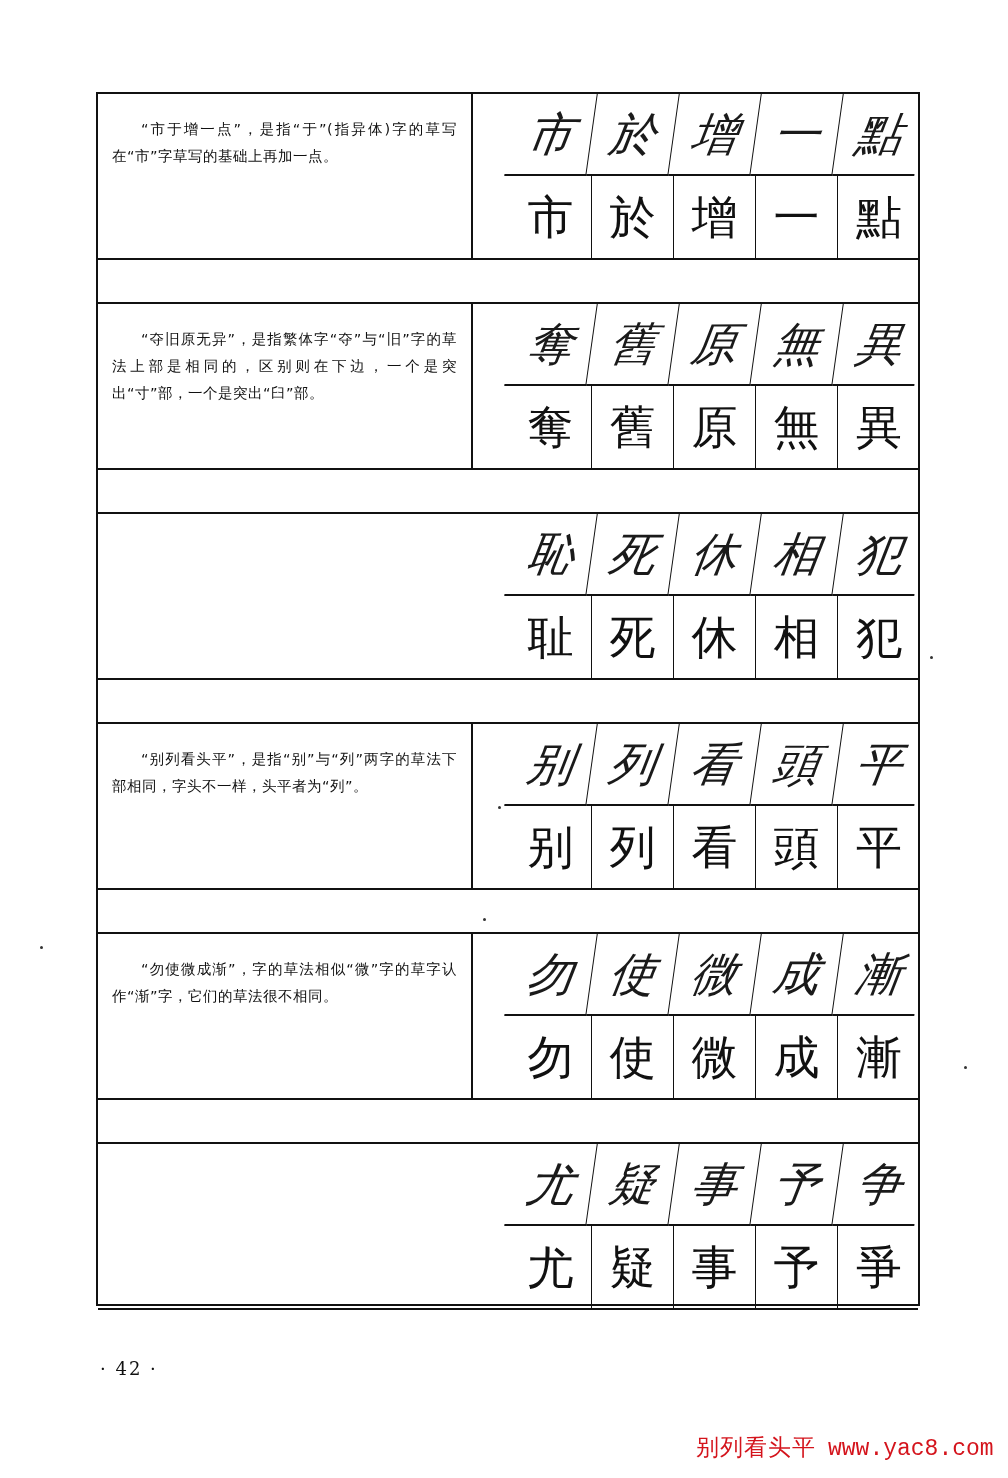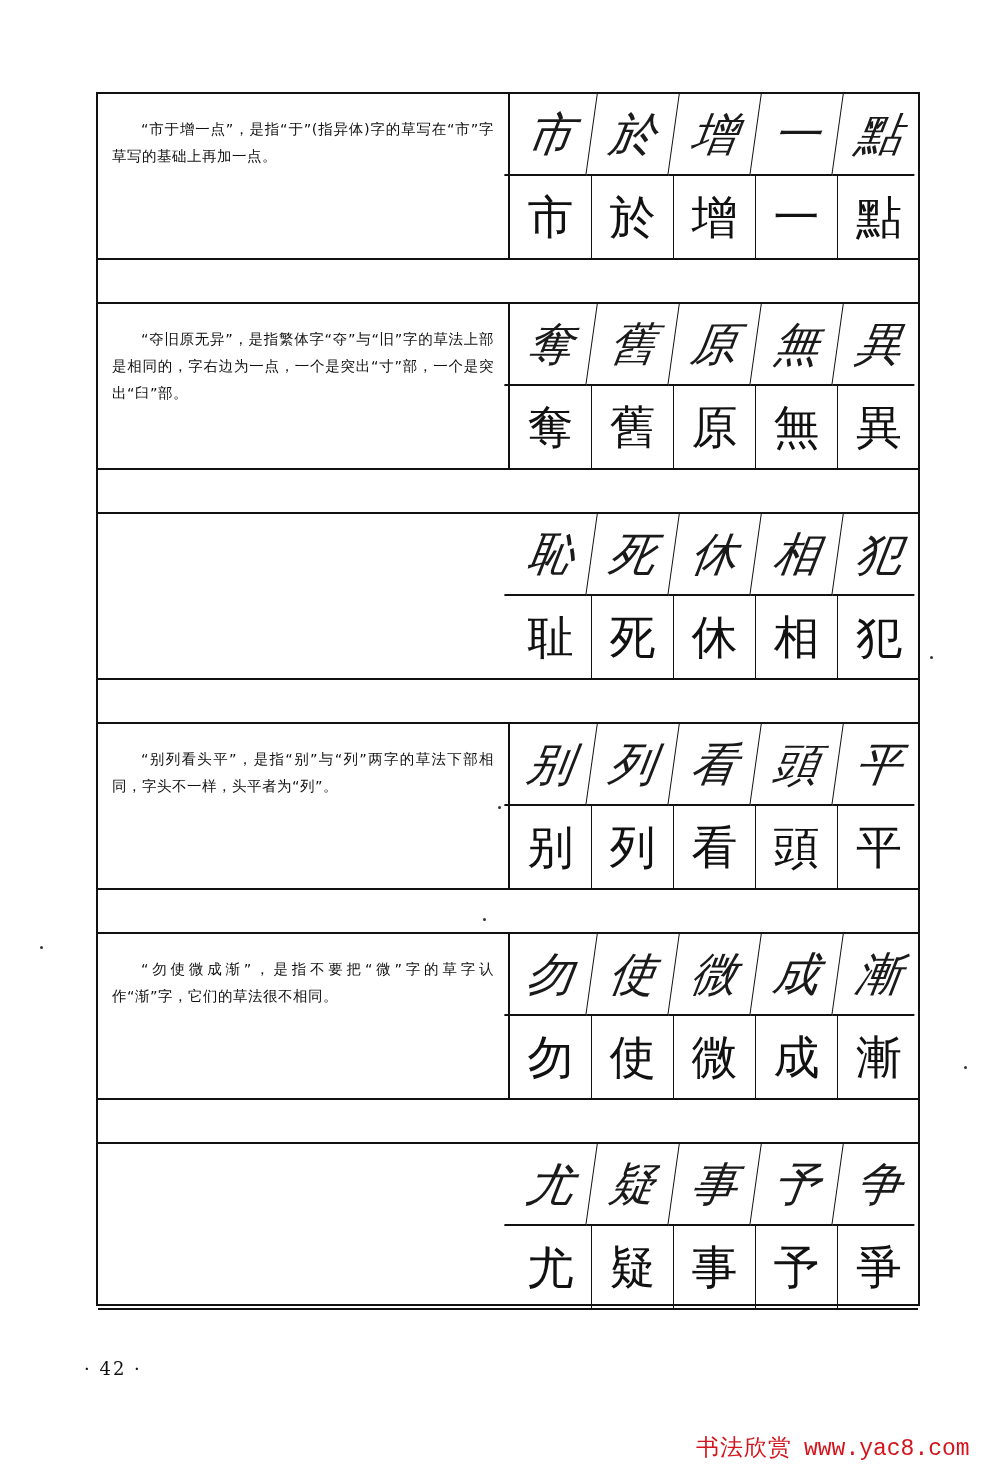--- a/index.html
+++ b/index.html
@@ -5,35 +5,35 @@
   html, body { margin:0; padding:0; background:#ffffff; }
   body { width:1008px; height:1478px; position:relative; overflow:hidden;
          font-family: "DejaVu Serif", "Liberation Serif", serif; color:#111; }
   .page { position:absolute; left:0; top:0; width:1008px; height:1478px; }
   .table { position:absolute; left:96px; top:92px; width:824px; height:1214px;
            border:2.5px solid #111; box-sizing:border-box; }
   .section { position:absolute; left:0; width:100%; height:166px;
              border-bottom:2.5px solid #111; box-sizing:border-box; }
   .spacer { position:absolute; left:0; width:100%; height:44px;
             border-bottom:2.5px solid #111; box-sizing:border-box; }
-  .desc { position:absolute; left:0; top:0; width:412px; height:100%;
+  .desc { position:absolute; left:0; top:0; width:375px; height:100%;
           border-right:2px solid #111; box-sizing:border-box;
           padding:22px 14px 0 14px; font-size:15px; line-height:27px;
           letter-spacing:0.5px; text-align:justify; }
   .desc p { margin:0; text-indent:2em; font-family:"DejaVu Sans","Liberation Sans",sans-serif; font-size:14.5px; }
   .grid { position:absolute; left:412px; top:0; width:410px; height:100%; }
   .cell { position:absolute; width:82px; height:82px; box-sizing:border-box;
           border-right:1.5px solid #111; display:flex; align-items:center; justify-content:center;
           font-size:46px; line-height:1; }
   .cell.last { border-right:none; }
   .row-top .cell { top:0; border-bottom:2px solid #111; }
   .row-bottom .cell { top:82px; height:82px; }
   .cursive { font-family:"DejaVu Serif","Liberation Serif",serif; font-style:italic; transform:skewX(-8deg); color:#1a1a1a; }
   .regular { font-family:"DejaVu Serif","Liberation Serif",serif; color:#111; }
-  .page-number { position:absolute; left:84px; top:1358px; font-size:18px;
+  .page-number { position:absolute; left:100px; top:1358px; font-size:18px;
                  font-family:"DejaVu Serif","Liberation Serif",serif; letter-spacing:2px; }
   .watermark { position:absolute; left:696px; top:1432px; color:#d4141c;
                font-size:23px; white-space:nowrap; }
   .watermark .wm-cn { font-family:"DejaVu Sans","Liberation Sans",sans-serif; letter-spacing:1px; }
   .watermark .wm-url { font-family:"Liberation Mono","DejaVu Sans Mono",monospace; margin-left:12px; }
   .speck { position:absolute; width:3px; height:3px; background:#333; border-radius:50%; }
 </style>
 </head>
 <body>
 
@@ -56,21 +56,21 @@
             <div class="cell regular" style="left: 82px;">於</div>
             <div class="cell regular" style="left: 164px;">增</div>
             <div class="cell regular" style="left: 246px;">一</div>
             <div class="cell regular last" style="left: 328px;">點</div>
           </div>
         </div>
       </div>
       <div class="spacer" style="top: 166px;"></div>
       <div class="section" style="top: 210px;">
         <div class="desc">
-          <p>“夺旧原无异”，是指繁体字“夺”与“旧”字的草法上部是相同的，字右边为一点，一个是突出“寸”部，一个是突出“臼”部。</p>
+          <p>“夺旧原无异”，是指繁体字“夺”与“旧”字的草法上部是相同的，区别则在下边，一个是突出“寸”部，一个是突出“臼”部。</p>
         </div>
         <div class="grid">
           <div class="row-top">
             <div class="cell cursive" style="left: 0px;">奪</div>
             <div class="cell cursive" style="left: 82px;">舊</div>
             <div class="cell cursive" style="left: 164px;">原</div>
             <div class="cell cursive" style="left: 246px;">無</div>
             <div class="cell cursive last" style="left: 328px;">異</div>
           </div>
           <div class="row-bottom">
@@ -119,21 +119,21 @@
             <div class="cell regular" style="left: 82px;">列</div>
             <div class="cell regular" style="left: 164px;">看</div>
             <div class="cell regular" style="left: 246px;">頭</div>
             <div class="cell regular last" style="left: 328px;">平</div>
           </div>
         </div>
       </div>
       <div class="spacer" style="top: 796px;"></div>
       <div class="section" style="top: 840px;">
         <div class="desc">
-          <p>“勿使微成渐”，是指不要把“微”字的草字认作“渐”字，它们的草法很不相同。</p>
+          <p>“勿使微成渐”，字的草法相似“微”字的草字认作“渐”字，它们的草法很不相同。</p>
         </div>
         <div class="grid">
           <div class="row-top">
             <div class="cell cursive" style="left: 0px;">勿</div>
             <div class="cell cursive" style="left: 82px;">使</div>
             <div class="cell cursive" style="left: 164px;">微</div>
             <div class="cell cursive" style="left: 246px;">成</div>
             <div class="cell cursive last" style="left: 328px;">漸</div>
           </div>
           <div class="row-bottom">
@@ -162,21 +162,21 @@
             <div class="cell regular" style="left: 246px;">予</div>
             <div class="cell regular last" style="left: 328px;">爭</div>
           </div>
         </div>
       </div>
     </div>
 
   <div class="page-number">· 42 ·</div>
 
   <div class="watermark">
-    <span class="wm-cn">书法欣赏</span><span class="wm-url">www.yac8.com</span>
+    <span class="wm-cn">别列看头平</span><span class="wm-url">www.yac8.com</span>
   </div>
 
   <span class="speck" style="left:498px;top:806px"></span>
   <span class="speck" style="left:483px;top:918px"></span>
   <span class="speck" style="left:40px;top:946px"></span>
   <span class="speck" style="left:964px;top:1066px"></span>
   <span class="speck" style="left:930px;top:656px"></span>
 </div>
 
 </body></html>

